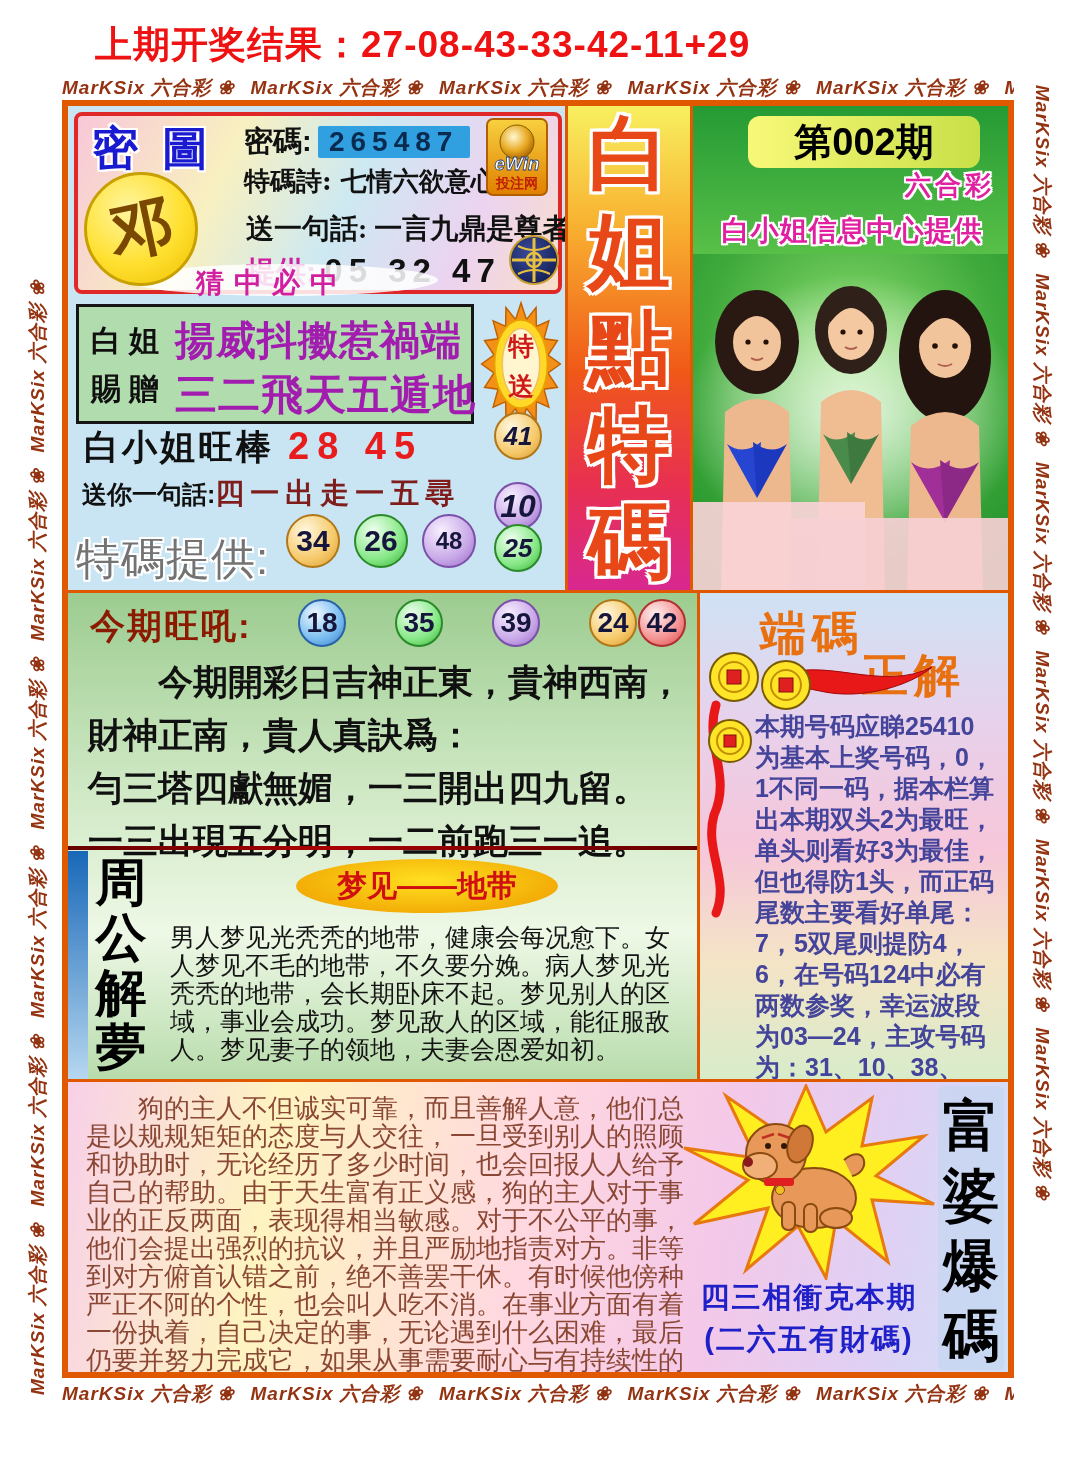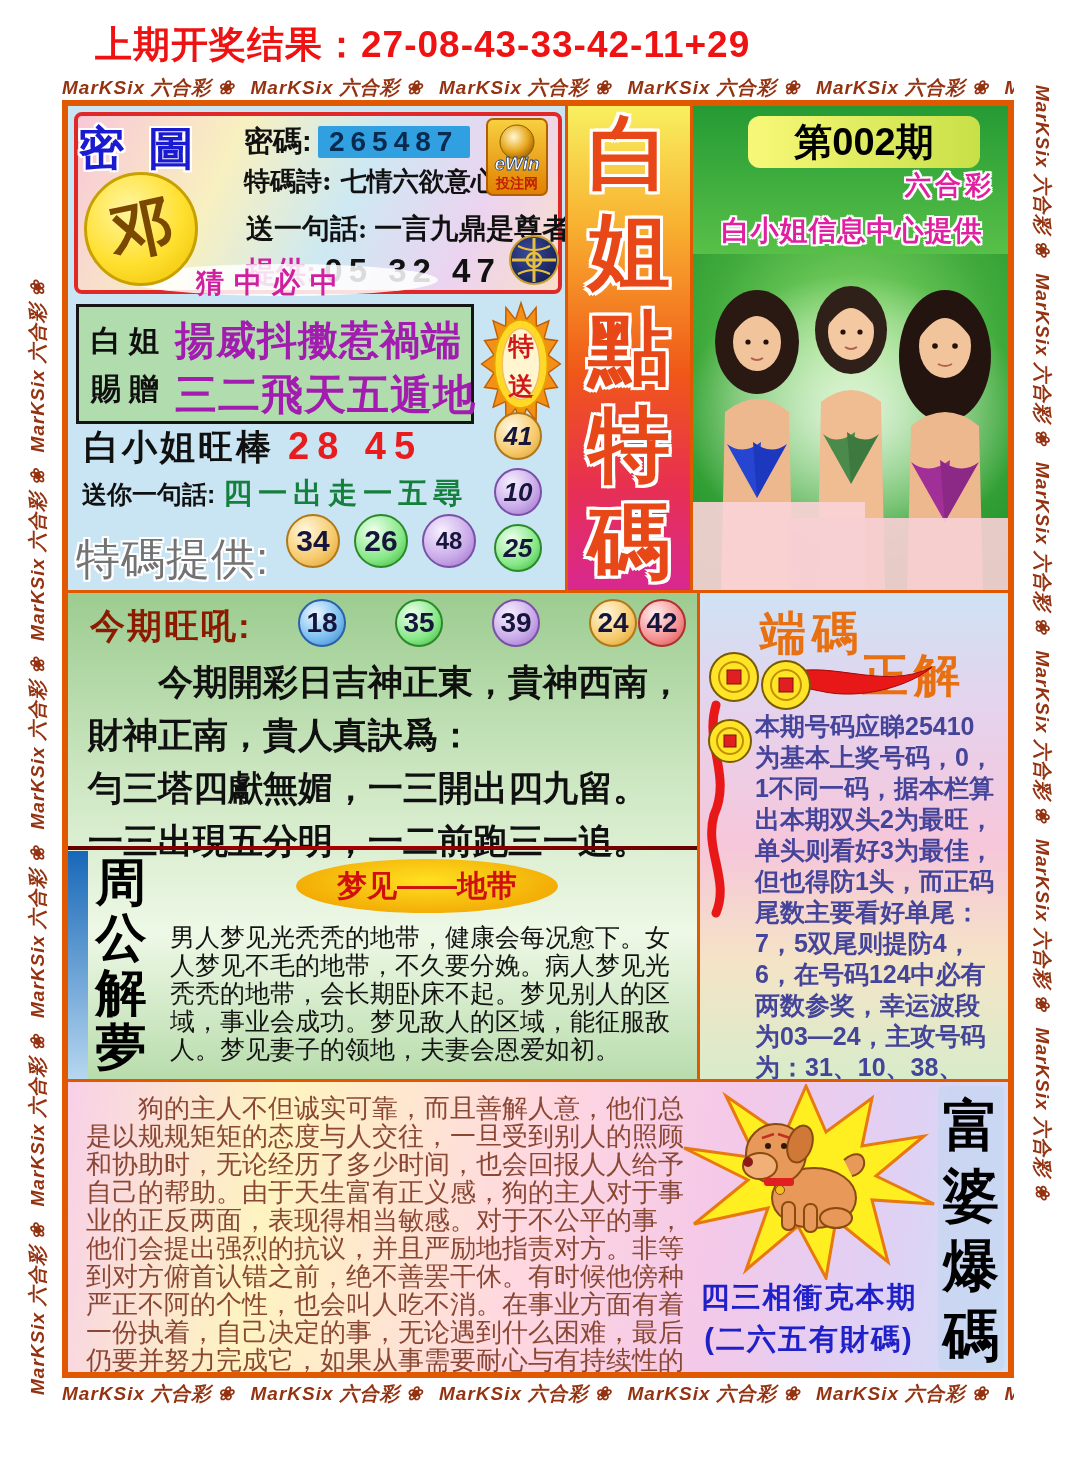--- a/index.html
+++ b/index.html
@@ -40,21 +40,21 @@
 
   .ow { text-shadow: -2px 0 0 #fff, 2px 0 0 #fff, 0 -2px 0 #fff, 0 2px 0 #fff,
     -2px -2px 0 #fff, 2px 2px 0 #fff, -2px 2px 0 #fff, 2px -2px 0 #fff; }
   .ow3 { text-shadow: -3px 0 0 #fff, 3px 0 0 #fff, 0 -3px 0 #fff, 0 3px 0 #fff,
     -3px -3px 0 #fff, 3px 3px 0 #fff, -3px 3px 0 #fff, 3px -3px 0 #fff; }
 
   
   #box-mitu { position: absolute; left: 6px; top: 6px; width: 488px; height: 182px;
     border: 4px solid #e02828; border-radius: 8px;
     background: linear-gradient(115deg,#f8c8d8 0%,#f8f0c0 30%,#cde9f2 55%,#ecd3f0 80%,#f9dec8 100%); }
-  #mitu-title { position: absolute; left: 0; top: 2px; font-size: 46px; font-weight: 900;
+  #mitu-title { position: absolute; left: 14px; top: 2px; font-size: 46px; font-weight: 900;
     color: #1a1ad0; letter-spacing: 24px; font-family: "DejaVu Serif", serif; }
   .mitu-row { position: absolute; font-weight: bold; color: #111; white-space: nowrap; }
   #mima-value { display: inline-block; width: 152px; background: #30a0e0; color: #0a2a50;
     text-align: center; letter-spacing: 6px; font-size: 28px; margin-left: 6px; border-radius: 2px; }
   #mitu-guess-bg { position: absolute; left: 50px; top: 148px; width: 310px; height: 32px;
     background: rgba(255,255,255,.85); border-radius: 50%; }
   #mitu-guess { position: absolute; left: 118px; top: 148px; font-size: 28px; font-weight: bold;
     color: #d020a0; letter-spacing: 10px; }
   #ycircle { position: absolute; left: 6px; top: 56px; width: 114px; height: 114px; border-radius: 50%;
     background: radial-gradient(circle at 38% 32%, #fff6a0, #ffe030 55%, #edbf00);
@@ -67,21 +67,21 @@
     border: 3px solid #151515; background: #b0dcae; }
   #giver { position: absolute; left: 12px; top: 10px; font-size: 30px; font-weight: bold; color: #101010;
     line-height: 48px; letter-spacing: 8px; }
   .gift-line { position: absolute; left: 96px; font-size: 40px; font-weight: 700; color: #a21caf;
     white-space: nowrap; letter-spacing: 1px; }
 
   .row-label { position: absolute; white-space: nowrap; }
   #wangbang-row { left: 16px; top: 318px; font-size: 35px; font-weight: bold; color: #101010; letter-spacing: 3px; }
   #wangbang-num { color: #e81c1c; font-size: 38px; margin-left: 14px; letter-spacing: 8px; }
   #song-row { left: 14px; top: 368px; font-size: 25px; font-weight: bold; color: #101010; }
-  #song-val { color: #15803d; font-size: 29px; letter-spacing: 6px; margin-left: 8px; }
+  #song-val { color: #7f1d1d; font-size: 29px; letter-spacing: 6px; }
   #tema-row { left: 8px; top: 404px; font-size: 44px; font-weight: 400; color: #737373; letter-spacing: 1px; margin-top: 20px; }
 
   
   .ball { position: absolute; border-radius: 50%; display: flex; align-items: center;
     justify-content: center; font-weight: bold; color: #16163c; }
   .b-orange { background: radial-gradient(circle at 35% 30%, #fff8e0, #f6c96a 60%, #d89a30); border: 2px solid #b07818; }
   .b-green  { background: radial-gradient(circle at 35% 30%, #f0fff0, #86e886 60%, #38b038); border: 2px solid #2a8a2a; }
   .b-purple { background: radial-gradient(circle at 35% 30%, #f8f0ff, #c8a8e8 60%, #9868c8); border: 2px solid #7a50a8; }
   .b-blue   { background: radial-gradient(circle at 35% 30%, #f0f8ff, #78bcf0 60%, #3a7ec8); border: 2px solid #2a62a8; }
   .b-red    { background: radial-gradient(circle at 35% 30%, #fff0f0, #f49090 60%, #d84848); border: 2px solid #b03030; }
@@ -263,21 +263,21 @@
       <div id="song-row" class="row-label">
         <span>送你一句話:</span><span id="song-val">四一出走一五尋</span>
       </div>
       <div id="tema-row" class="row-label ow">特碼提供:</div>
 
       <span class="ball b-orange" style="left:218px;top:408px;width:54px;height:54px;font-size:30px;">34</span>
       <span class="ball b-green" style="left:286px;top:408px;width:54px;height:54px;font-size:30px;">26</span>
       <span class="ball b-purple" style="left:354px;top:408px;width:54px;height:54px;font-size:24px;">48</span>
 
       <span class="ball b-orange it" style="left:426px;top:306px;width:48px;height:48px;font-size:26px;">41</span>
-      <span class="ball b-purple it" style="left:426px;top:362px;width:48px;height:48px;font-size:26px;">10</span>
+      <span class="ball b-purple it" style="left:426px;top:376px;width:48px;height:48px;font-size:32px;">10</span>
       <span class="ball b-green it" style="left:426px;top:418px;width:48px;height:48px;font-size:26px;">25</span>
     </div>
 
     <div id="strip-title" class="panel">
       <div class="vchars">
         <span class="ow3">白</span>
         <span class="ow3">姐</span>
         <span class="ow3">點</span>
         <span class="ow3">特</span>
         <span class="ow3">碼</span>

